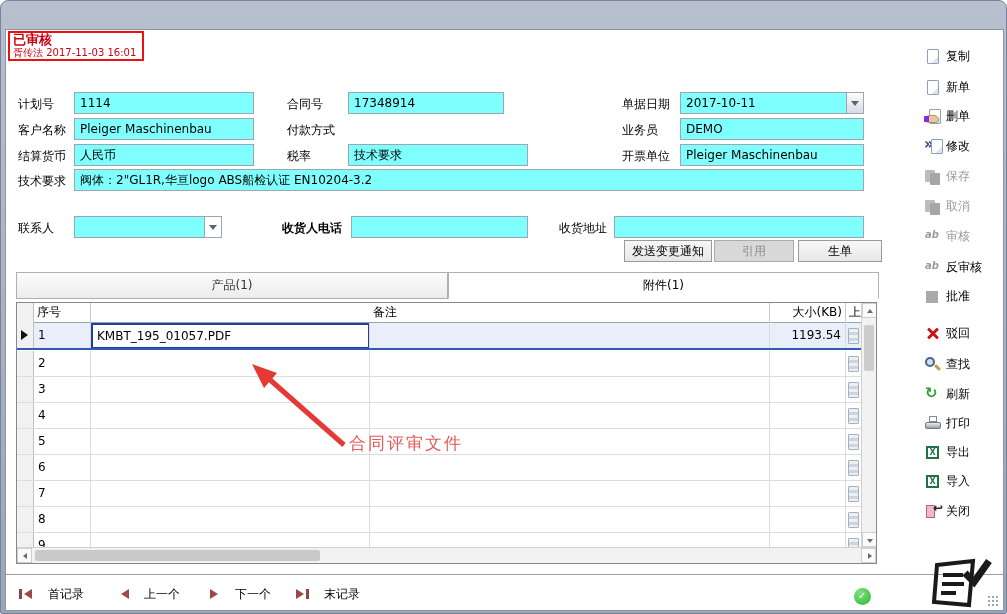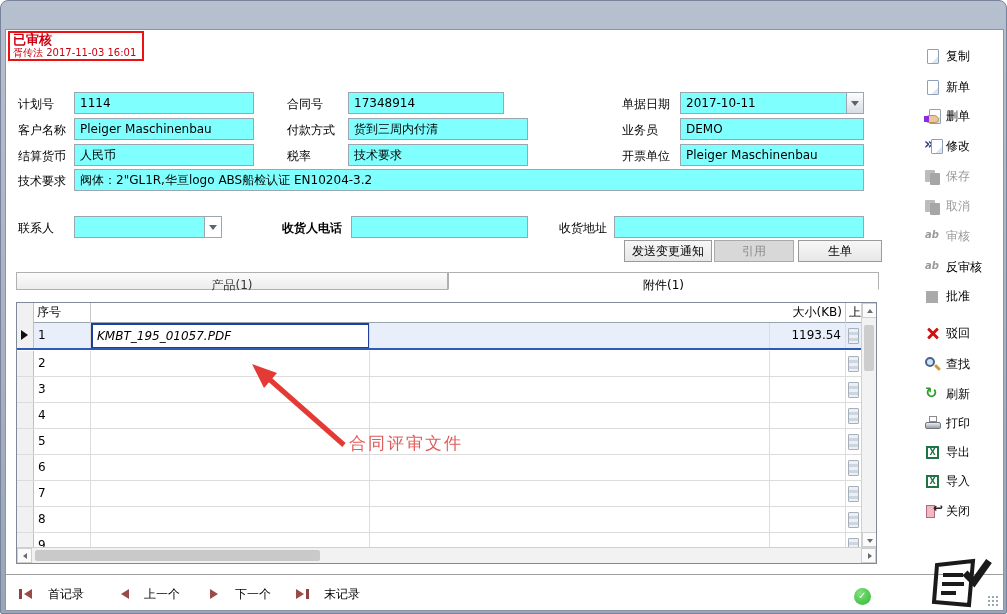--- a/index.html
+++ b/index.html
@@ -28,21 +28,21 @@
   .stamp .s1 { color:#cc0011; font-weight:bold; font-size:13px; line-height:14px; }
   .stamp .s2 { color:#cc0011; font-size:10px; line-height:12px; white-space:nowrap; }
   
   .lbl { position:absolute; font-size:12px; white-space:nowrap; }
   .fld { position:absolute; height:22px; background:#80ffff; border:1px solid #9aa7b0; font-size:12px; line-height:20px; padding:0 5px; white-space:nowrap; overflow:hidden; }
   .combo-btn { position:absolute; top:0; right:0; width:17px; height:20px; background:linear-gradient(180deg,#fdfdfd,#d7dce3); border-left:1px solid #9aa7b0; }
   .chev { position:absolute; left:4px; top:8px; width:0; height:0; border-left:4px solid transparent; border-right:4px solid transparent; border-top:5px solid #5a6572; }
   .btn { position:absolute; height:22px; background:linear-gradient(180deg,#f7f7f7,#e7e7e7); border:1px solid #9a9a9a; font-size:12px; text-align:center; line-height:20px; }
   .btn.disabled { background:#d8d8d8; color:#8d8d8d; border-color:#aaa; }
   
-  .tab { position:absolute; top:270px; height:18px; font-size:12px; text-align:center; line-height:25px; border:1px solid #b0b0b0; }
+  .tab { position:absolute; top:270px; height:27px; font-size:12px; text-align:center; line-height:25px; border:1px solid #b0b0b0; }
   .tab.inactive { background:linear-gradient(180deg,#fbfbfb,#ececec); color:#333; }
   .tab.active { background:#fff; border-bottom:1px solid #fff; font-weight:normal; }
   
   .grid { position:absolute; left:14px; top:300px; width:861px; height:262px; border:1px solid #7e8a97; background:#fff; overflow:hidden; }
   .ghead { position:absolute; left:0; top:0; right:15px; height:20px; background:#fff; border-bottom:1px solid #9aa5af; }
   .hcell { position:absolute; top:0; height:20px; line-height:19px; font-size:12px; border-right:1px solid #c9c9c9; padding:0 3px; white-space:nowrap; overflow:hidden;}
   .rows { position:absolute; left:0; top:20px; right:15px; bottom:16px; overflow:hidden; }
   .trow { position:absolute; left:0; right:0; height:26px; border-bottom:1px solid #dcdcdc; background:#fff; }
   .trow.sel { background:#e9effa; border-bottom:2px solid #2f5bb7; }
   .tcell { position:absolute; top:0; bottom:0; border-right:1px solid #dcdcdc; font-size:12px; line-height:24px; padding:0 4px; white-space:nowrap; overflow:hidden;}
@@ -114,21 +114,20 @@
     <div class="fld" style="left:674px;top:62px;width:184px;">
       <span>2017-10-11</span>
       <span class="combo-btn">
           <span class="chev"></span>
         </span>
     </div>
 
     <div class="lbl" style="left:12px;top:92px;">客户名称</div>
     <div class="fld" style="left:68px;top:88px;width:180px;">Pleiger Maschinenbau</div>
     <div class="lbl" style="left:281px;top:92px;">付款方式</div>
-    <div class="fld" style="left:342px;top:88px;width:180px;">货到三周内付清</div>
     <div class="lbl" style="left:616px;top:92px;">业务员</div>
     <div class="fld" style="left:674px;top:88px;width:184px;">DEMO</div>
 
     <div class="lbl" style="left:12px;top:118px;">结算货币</div>
     <div class="fld" style="left:68px;top:114px;width:180px;">人民币</div>
     <div class="lbl" style="left:281px;top:118px;">税率</div>
     <div class="fld" style="left:342px;top:114px;width:180px;">技术要求</div>
     <div class="lbl" style="left:616px;top:118px;">开票单位</div>
     <div class="fld" style="left:674px;top:114px;width:184px;">Pleiger Maschinenbau</div>
 
@@ -151,33 +150,34 @@
     <div class="btn disabled" style="left:708px;top:210px;width:80px;">引用</div>
     <div class="btn" style="left:792px;top:210px;width:84px;">生单</div>
 
     <div class="tab inactive" style="left:10px;width:432px;top:242px;">产品(1)</div>
     <div class="tab active" style="left:442px;width:431px;top:242px;">附件(1)</div>
 
     <div class="grid" style="left:10px;top:272px;">
       <div class="ghead">
         <div class="hcell selcol" style="left:0;width:17px;"></div>
         <div class="hcell" style="left:17px;width:57px;">序号</div>
+        <div class="hcell" style="left:353px;width:400px;">备注</div>
         <div class="hcell" style="left:753px;width:76px;text-align:right;">大小(KB)</div>
         <div class="hcell" style="left:829px;width:17px;border-right:none;">上</div>
       </div>
 
       <div class="rows">
 
         <div class="trow sel" style="top:0;height:27px;">
           <div class="tcell selcol" style="left:0;width:17px;">
               <span class="selmark"></span>
             </div>
           <div class="tcell" style="left:17px;width:57px;">1</div>
           <div class="tcell" style="left:74px;width:279px;padding:0;">
-            <div class="focuscell" style="left:0;top:0;width:279px;height:26px;font-style:italic;">KMBT_195_01057.PDF</div>
+            <div class="focuscell" style="left:0;top:0;width:279px;height:26px;">KMBT_195_01057.PDF</div>
           </div>
           <div class="tcell" style="left:353px;width:400px;"></div>
           <div class="tcell" style="left:753px;width:76px;text-align:right;">1193.54</div>
           <div class="tcell" style="left:829px;width:17px;border-right:none;">
               <span class="upbtn" style="left:2px;"></span>
             </div>
         </div>
 
         <div class="trow" style="top:28px;">
           <div class="tcell selcol" style="left:0;width:17px;"></div>

